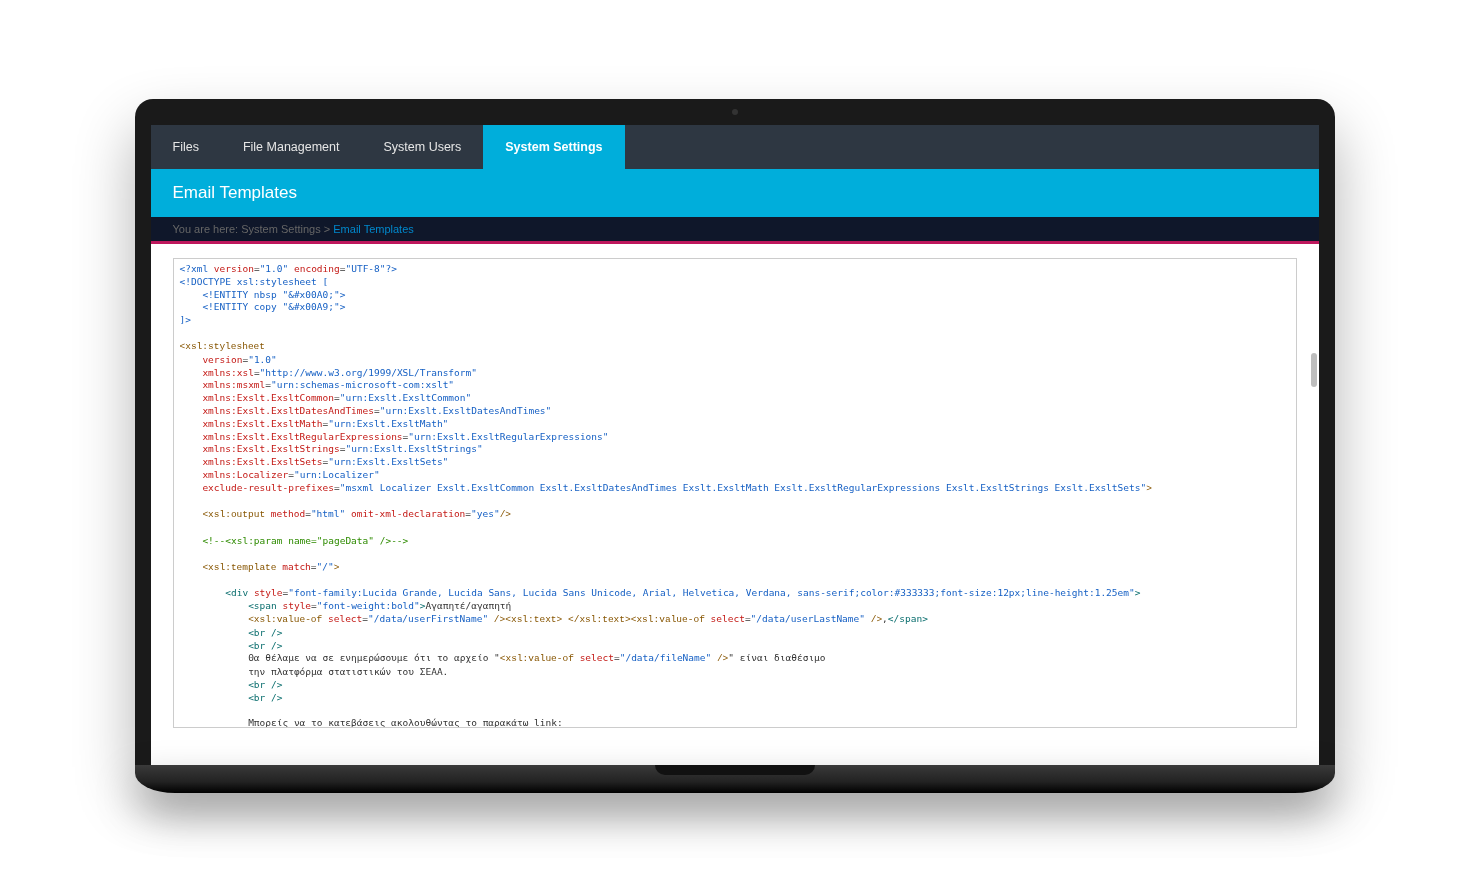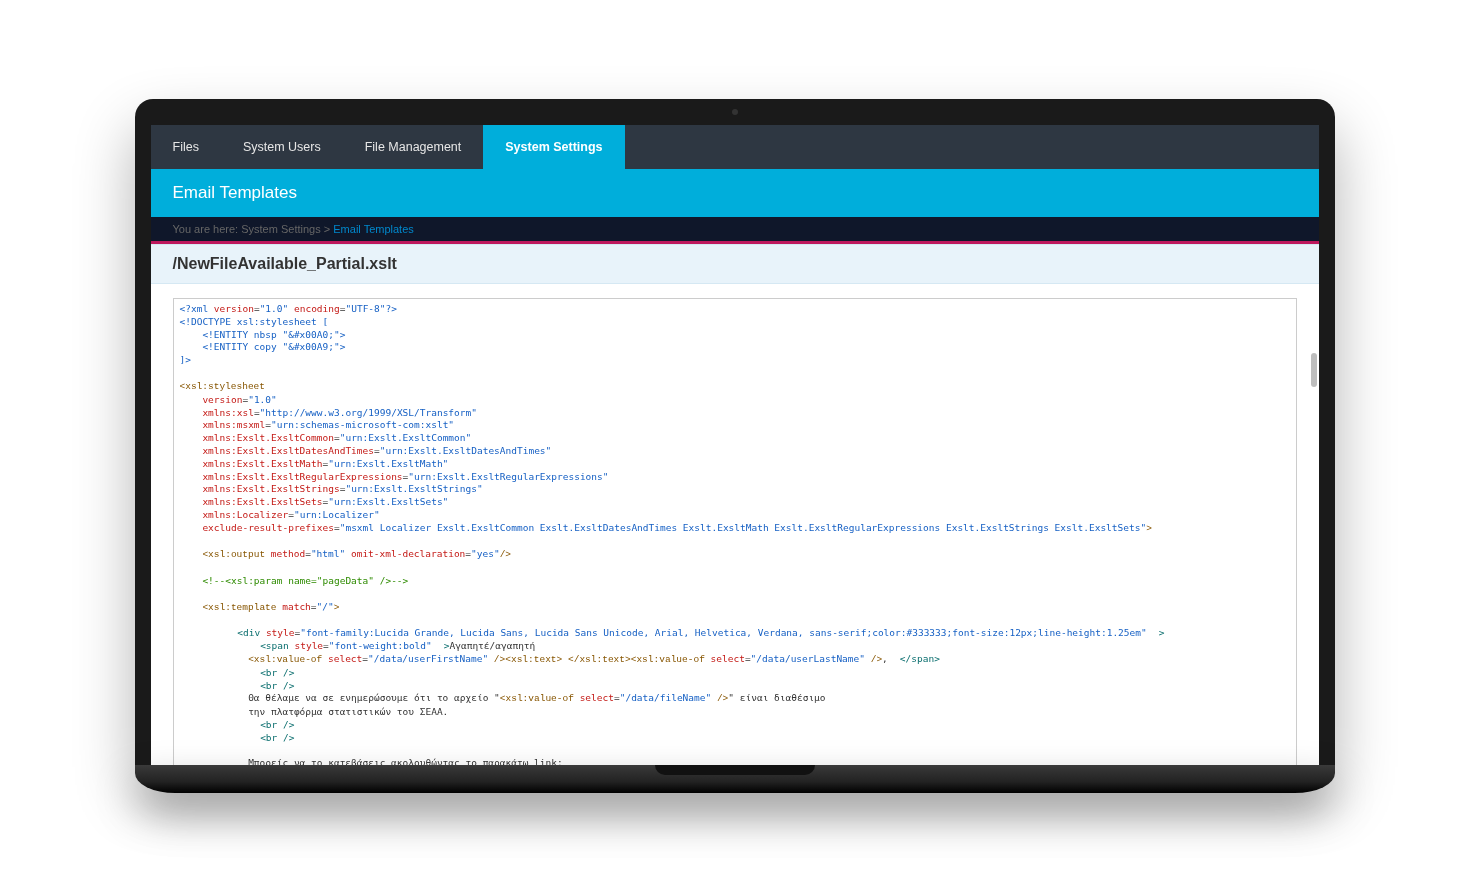--- a/index.html
+++ b/index.html
@@ -111,54 +111,51 @@
   width: 6px;
   height: 34px;
   background: #bdbdbd;
   border-radius: 3px;
 }
 
 .c-blue { color: #1660c4; }
 .c-red { color: #c41a16; }
 .c-green { color: #2e8b00; }
 .c-brown { color: #875500; font-family: Liberation Mono, monospace; }
-.c-dteal { color: #0a6e6e; margin-left: 12px; }
+.c-dteal { color: #0a6e6e; }
 </style>
 </head>
 <body>
 
 <div class="laptop-frame">
   <div class="laptop-screen-bezel">
     <div class="camera-dot"></div>
     <div class="screen">
 
       <div class="nav" id="nav">
           <div class="nav-item">Files</div>
+          <div class="nav-item">File Management</div>
           <div class="nav-item">System Users</div>
-          <div class="nav-item">File Management</div>
           <div class="nav-item active">System Settings</div>
         </div>
 
       <div class="subheader">
         <span>Email Templates</span>
       </div>
 
       <div class="breadcrumb">
         <span>You are here:</span>
         <span> </span>
         <span>System Settings</span>
         <span> </span>
         <span>&gt;</span>
         <span> </span>
         <a href="#">Email Templates</a>
       </div>
 
-      <div class="file-title-bar">
-        <span>/NewFileAvailable_Partial.xslt</span>
-      </div>
 
       <div class="code-wrap">
         <div class="code-editor" id="code-editor"><div><span class="c-blue">&lt;?xml</span><span> </span><span class="c-red">version</span><span>=</span><span class="c-blue">"1.0"</span><span> </span><span class="c-red">encoding</span><span>=</span><span class="c-blue">"UTF-8"</span><span class="c-blue">?&gt;</span></div><div><span class="c-blue">&lt;!DOCTYPE xsl:stylesheet [</span></div><div><span>    </span><span class="c-blue">&lt;!ENTITY nbsp "&amp;#x00A0;"&gt;</span></div><div><span>    </span><span class="c-blue">&lt;!ENTITY copy "&amp;#x00A9;"&gt;</span></div><div><span class="c-blue">]&gt;</span></div><div>&nbsp;</div><div><span class="c-brown">&lt;xsl:stylesheet</span></div><div><span>    </span><span class="c-red">version</span><span>=</span><span class="c-blue">"1.0"</span></div><div><span>    </span><span class="c-red">xmlns:xsl</span><span>=</span><span class="c-blue">"http://www.w3.org/1999/XSL/Transform"</span></div><div><span>    </span><span class="c-red">xmlns:msxml</span><span>=</span><span class="c-blue">"urn:schemas-microsoft-com:xslt"</span></div><div><span>    </span><span class="c-red">xmlns:Exslt.ExsltCommon</span><span>=</span><span class="c-blue">"urn:Exslt.ExsltCommon"</span></div><div><span>    </span><span class="c-red">xmlns:Exslt.ExsltDatesAndTimes</span><span>=</span><span class="c-blue">"urn:Exslt.ExsltDatesAndTimes"</span></div><div><span>    </span><span class="c-red">xmlns:Exslt.ExsltMath</span><span>=</span><span class="c-blue">"urn:Exslt.ExsltMath"</span></div><div><span>    </span><span class="c-red">xmlns:Exslt.ExsltRegularExpressions</span><span>=</span><span class="c-blue">"urn:Exslt.ExsltRegularExpressions"</span></div><div><span>    </span><span class="c-red">xmlns:Exslt.ExsltStrings</span><span>=</span><span class="c-blue">"urn:Exslt.ExsltStrings"</span></div><div><span>    </span><span class="c-red">xmlns:Exslt.ExsltSets</span><span>=</span><span class="c-blue">"urn:Exslt.ExsltSets"</span></div><div><span>    </span><span class="c-red">xmlns:Localizer</span><span>=</span><span class="c-blue">"urn:Localizer"</span></div><div><span>    </span><span class="c-red">exclude-result-prefixes</span><span>=</span><span class="c-blue">"msxml Localizer Exslt.ExsltCommon Exslt.ExsltDatesAndTimes Exslt.ExsltMath Exslt.ExsltRegularExpressions Exslt.ExsltStrings Exslt.ExsltSets"</span><span class="c-brown">&gt;</span></div><div>&nbsp;</div><div><span>    </span><span class="c-brown">&lt;xsl:output </span><span class="c-red">method</span><span>=</span><span class="c-blue">"html"</span><span> </span><span class="c-red">omit-xml-declaration</span><span>=</span><span class="c-blue">"yes"</span><span class="c-brown">/&gt;</span></div><div>&nbsp;</div><div><span>    </span><span class="c-green">&lt;!--&lt;xsl:param name="pageData" /&gt;--&gt;</span></div><div>&nbsp;</div><div><span>    </span><span class="c-brown">&lt;xsl:template </span><span class="c-red">match</span><span>=</span><span class="c-blue">"/"</span><span class="c-brown">&gt;</span></div><div>&nbsp;</div><div><span>        </span><span class="c-dteal">&lt;div </span><span class="c-red">style</span><span>=</span><span class="c-blue">"font-family:Lucida Grande, Lucida Sans, Lucida Sans Unicode, Arial, Helvetica, Verdana, sans-serif;color:#333333;font-size:12px;line-height:1.25em"</span><span class="c-dteal">&gt;</span></div><div><span>            </span><span class="c-dteal">&lt;span </span><span class="c-red">style</span><span>=</span><span class="c-blue">"font-weight:bold"</span><span class="c-dteal">&gt;</span><span>Αγαπητέ/αγαπητή</span></div><div><span>            </span><span class="c-brown">&lt;xsl:value-of </span><span class="c-red">select</span><span>=</span><span class="c-blue">"/data/userFirstName"</span><span class="c-brown"> /&gt;</span><span class="c-brown">&lt;xsl:text&gt;</span><span> </span><span class="c-brown">&lt;/xsl:text&gt;</span><span class="c-brown">&lt;xsl:value-of </span><span class="c-red">select</span><span>=</span><span class="c-blue">"/data/userLastName"</span><span class="c-brown"> /&gt;</span><span>,</span><span class="c-dteal">&lt;/span&gt;</span></div><div><span>            </span><span class="c-dteal">&lt;br /&gt;</span></div><div><span>            </span><span class="c-dteal">&lt;br /&gt;</span></div><div><span>            Θα θέλαμε να σε ενημερώσουμε ότι το αρχείο "</span><span class="c-brown">&lt;xsl:value-of </span><span class="c-red">select</span><span>=</span><span class="c-blue">"/data/fileName"</span><span class="c-brown"> /&gt;</span><span>" είναι διαθέσιμο</span></div><div><span>            την πλατφόρμα στατιστικών του ΣΕΑΑ.</span></div><div><span>            </span><span class="c-dteal">&lt;br /&gt;</span></div><div><span>            </span><span class="c-dteal">&lt;br /&gt;</span></div><div>&nbsp;</div><div><span>            Μπορείς να το κατεβάσεις ακολουθώντας το παρακάτω link:</span></div><div><span>            </span><span class="c-dteal">&lt;br /&gt;</span></div></div>
       </div>
 
       <div class="scroll-thumb"></div>
 
     </div>
   </div>
   <div class="laptop-base">

